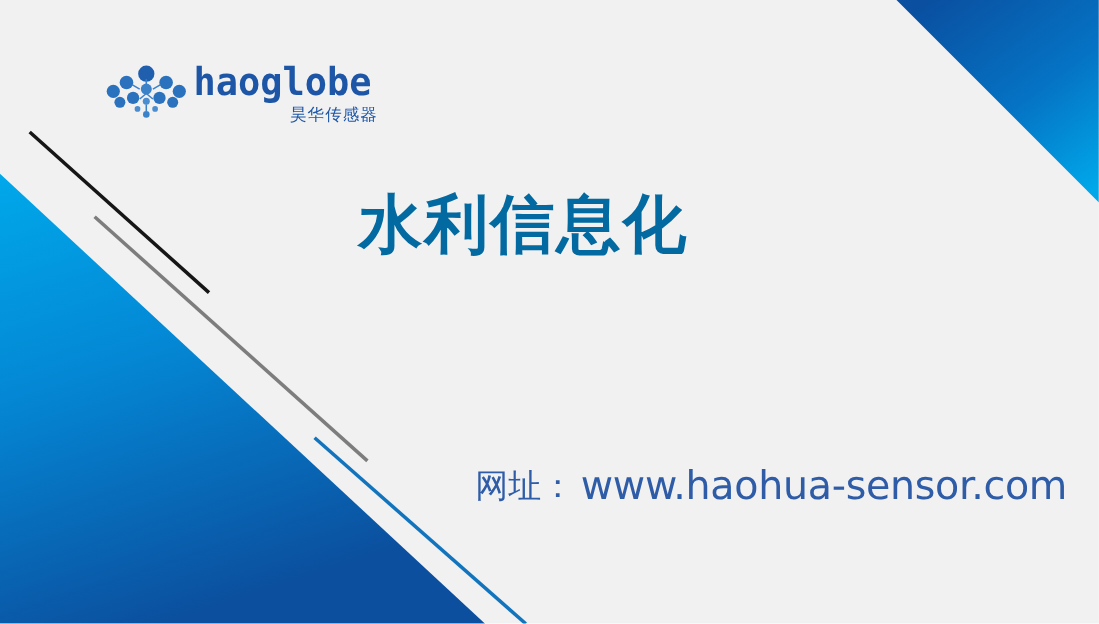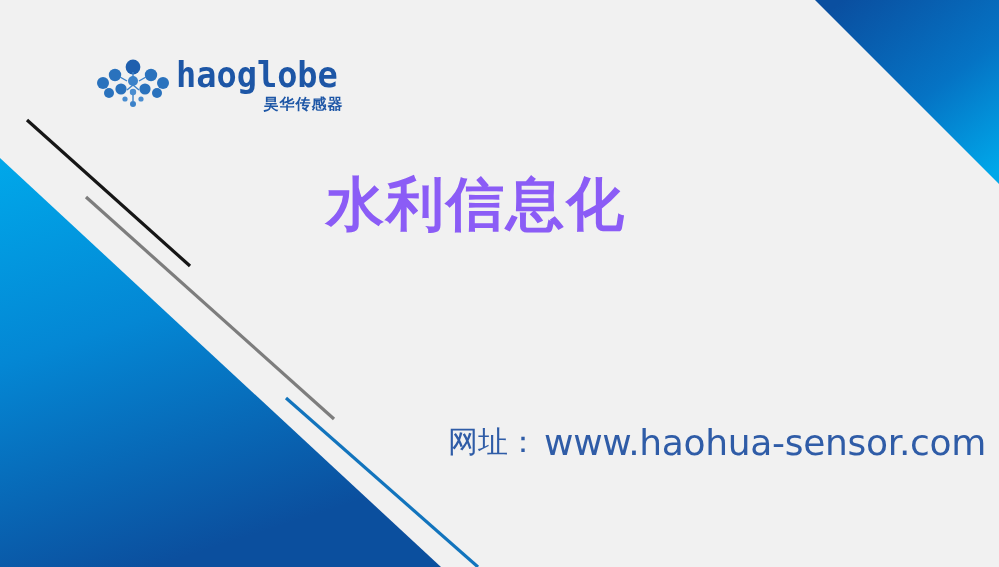--- a/index.html
+++ b/index.html
@@ -49,50 +49,50 @@
     font-size: 35px;
     font-weight: 700;
     letter-spacing: 0px;
     color: #1d56a6;
     transform: scaleX(0.96);
     transform-origin: left center;
   }
   .logo-sub {
     font-family: "DejaVu Sans", sans-serif;
     font-size: 15px;
-    font-weight: 700;
+    font-weight: 400;
     letter-spacing: 1px;
     color: #1d56a6;
     margin-top: 4px;
     margin-right: 1px;
   }
 
   
   .title-block {
     position: absolute;
     left: 0;
     top: 168px;
     width: 999px;
   }
   .title-line {
     font-family: "DejaVu Sans", sans-serif;
     font-weight: 700;
     font-size: 58px;
     line-height: 72px;
-    color: #8b5cf6;
+    color: #0369a1;
     letter-spacing: 2px;
     white-space: nowrap;
   }
   .title-line-1 { margin-left: 326px; }
   .title-line-2 { margin-left: 450px; margin-top: 16px; }
 
   
   .url-block {
     position: absolute;
-    left: 448px;
+    left: 432px;
     top: 422px;
     display: flex;
     align-items: center;
     color: #2f5ca7;
     white-space: nowrap;
   }
   .url-label {
     font-family: "DejaVu Sans", sans-serif;
     font-size: 30px;
     font-weight: 400;

